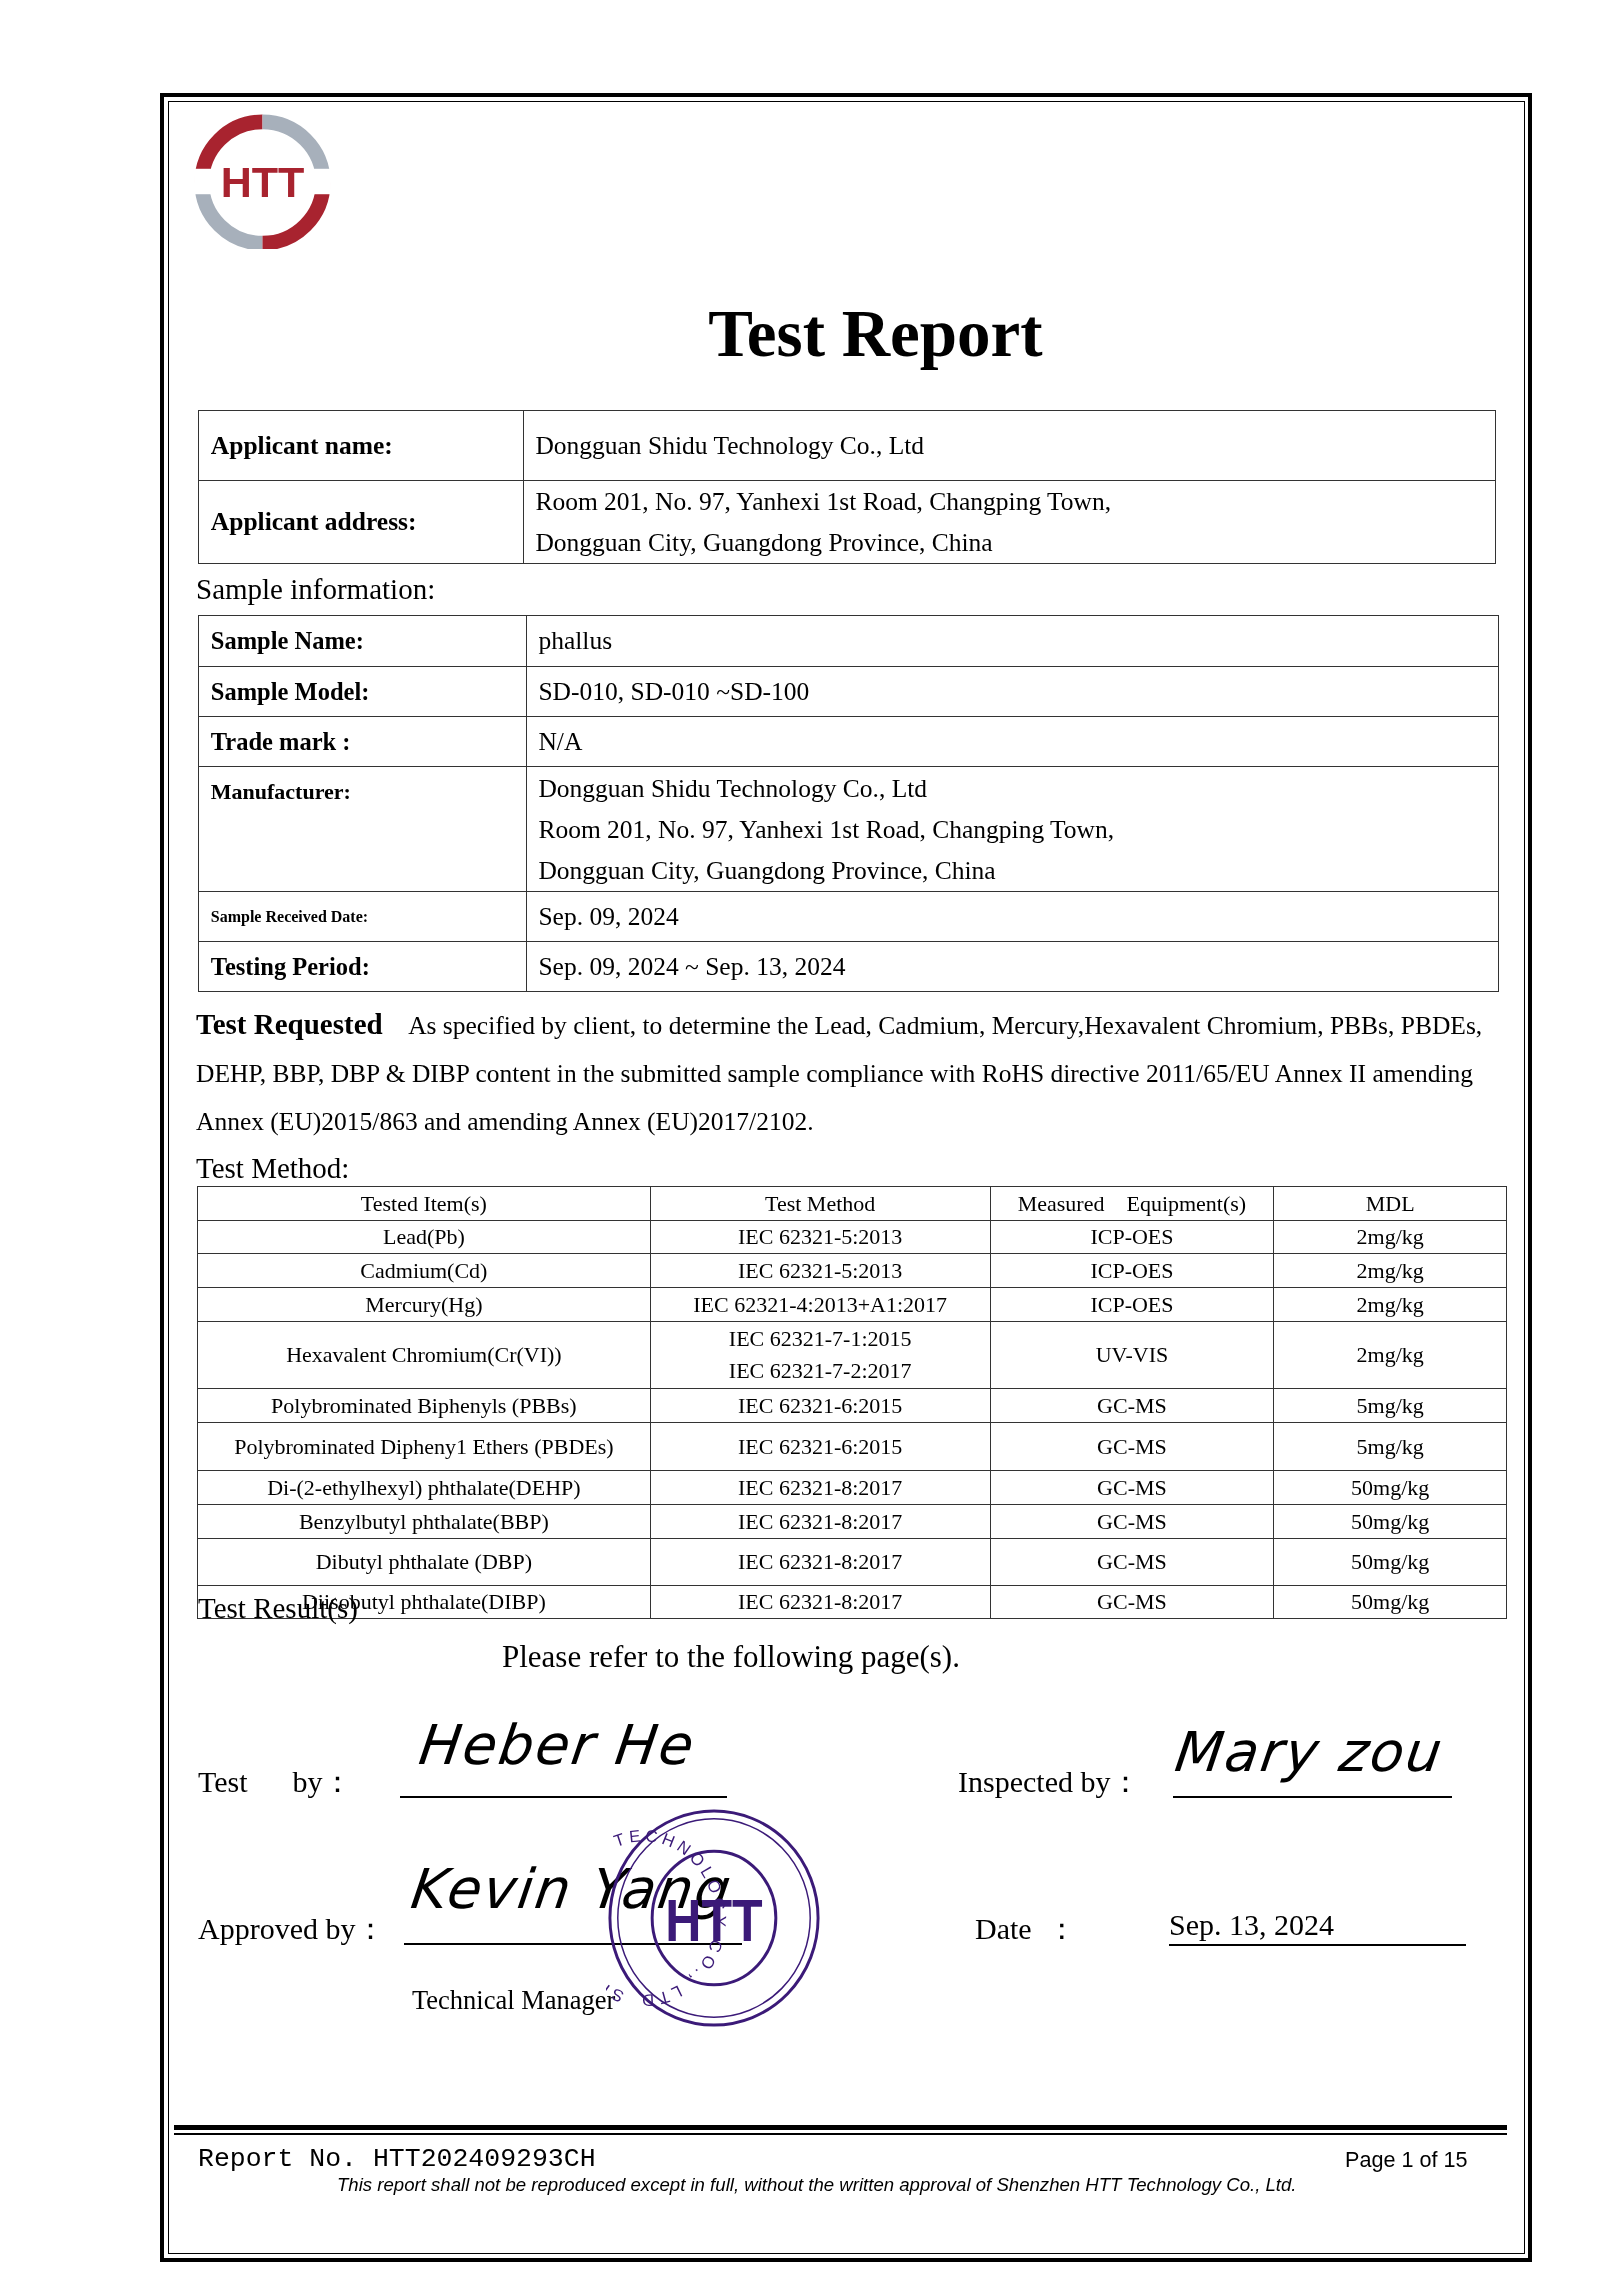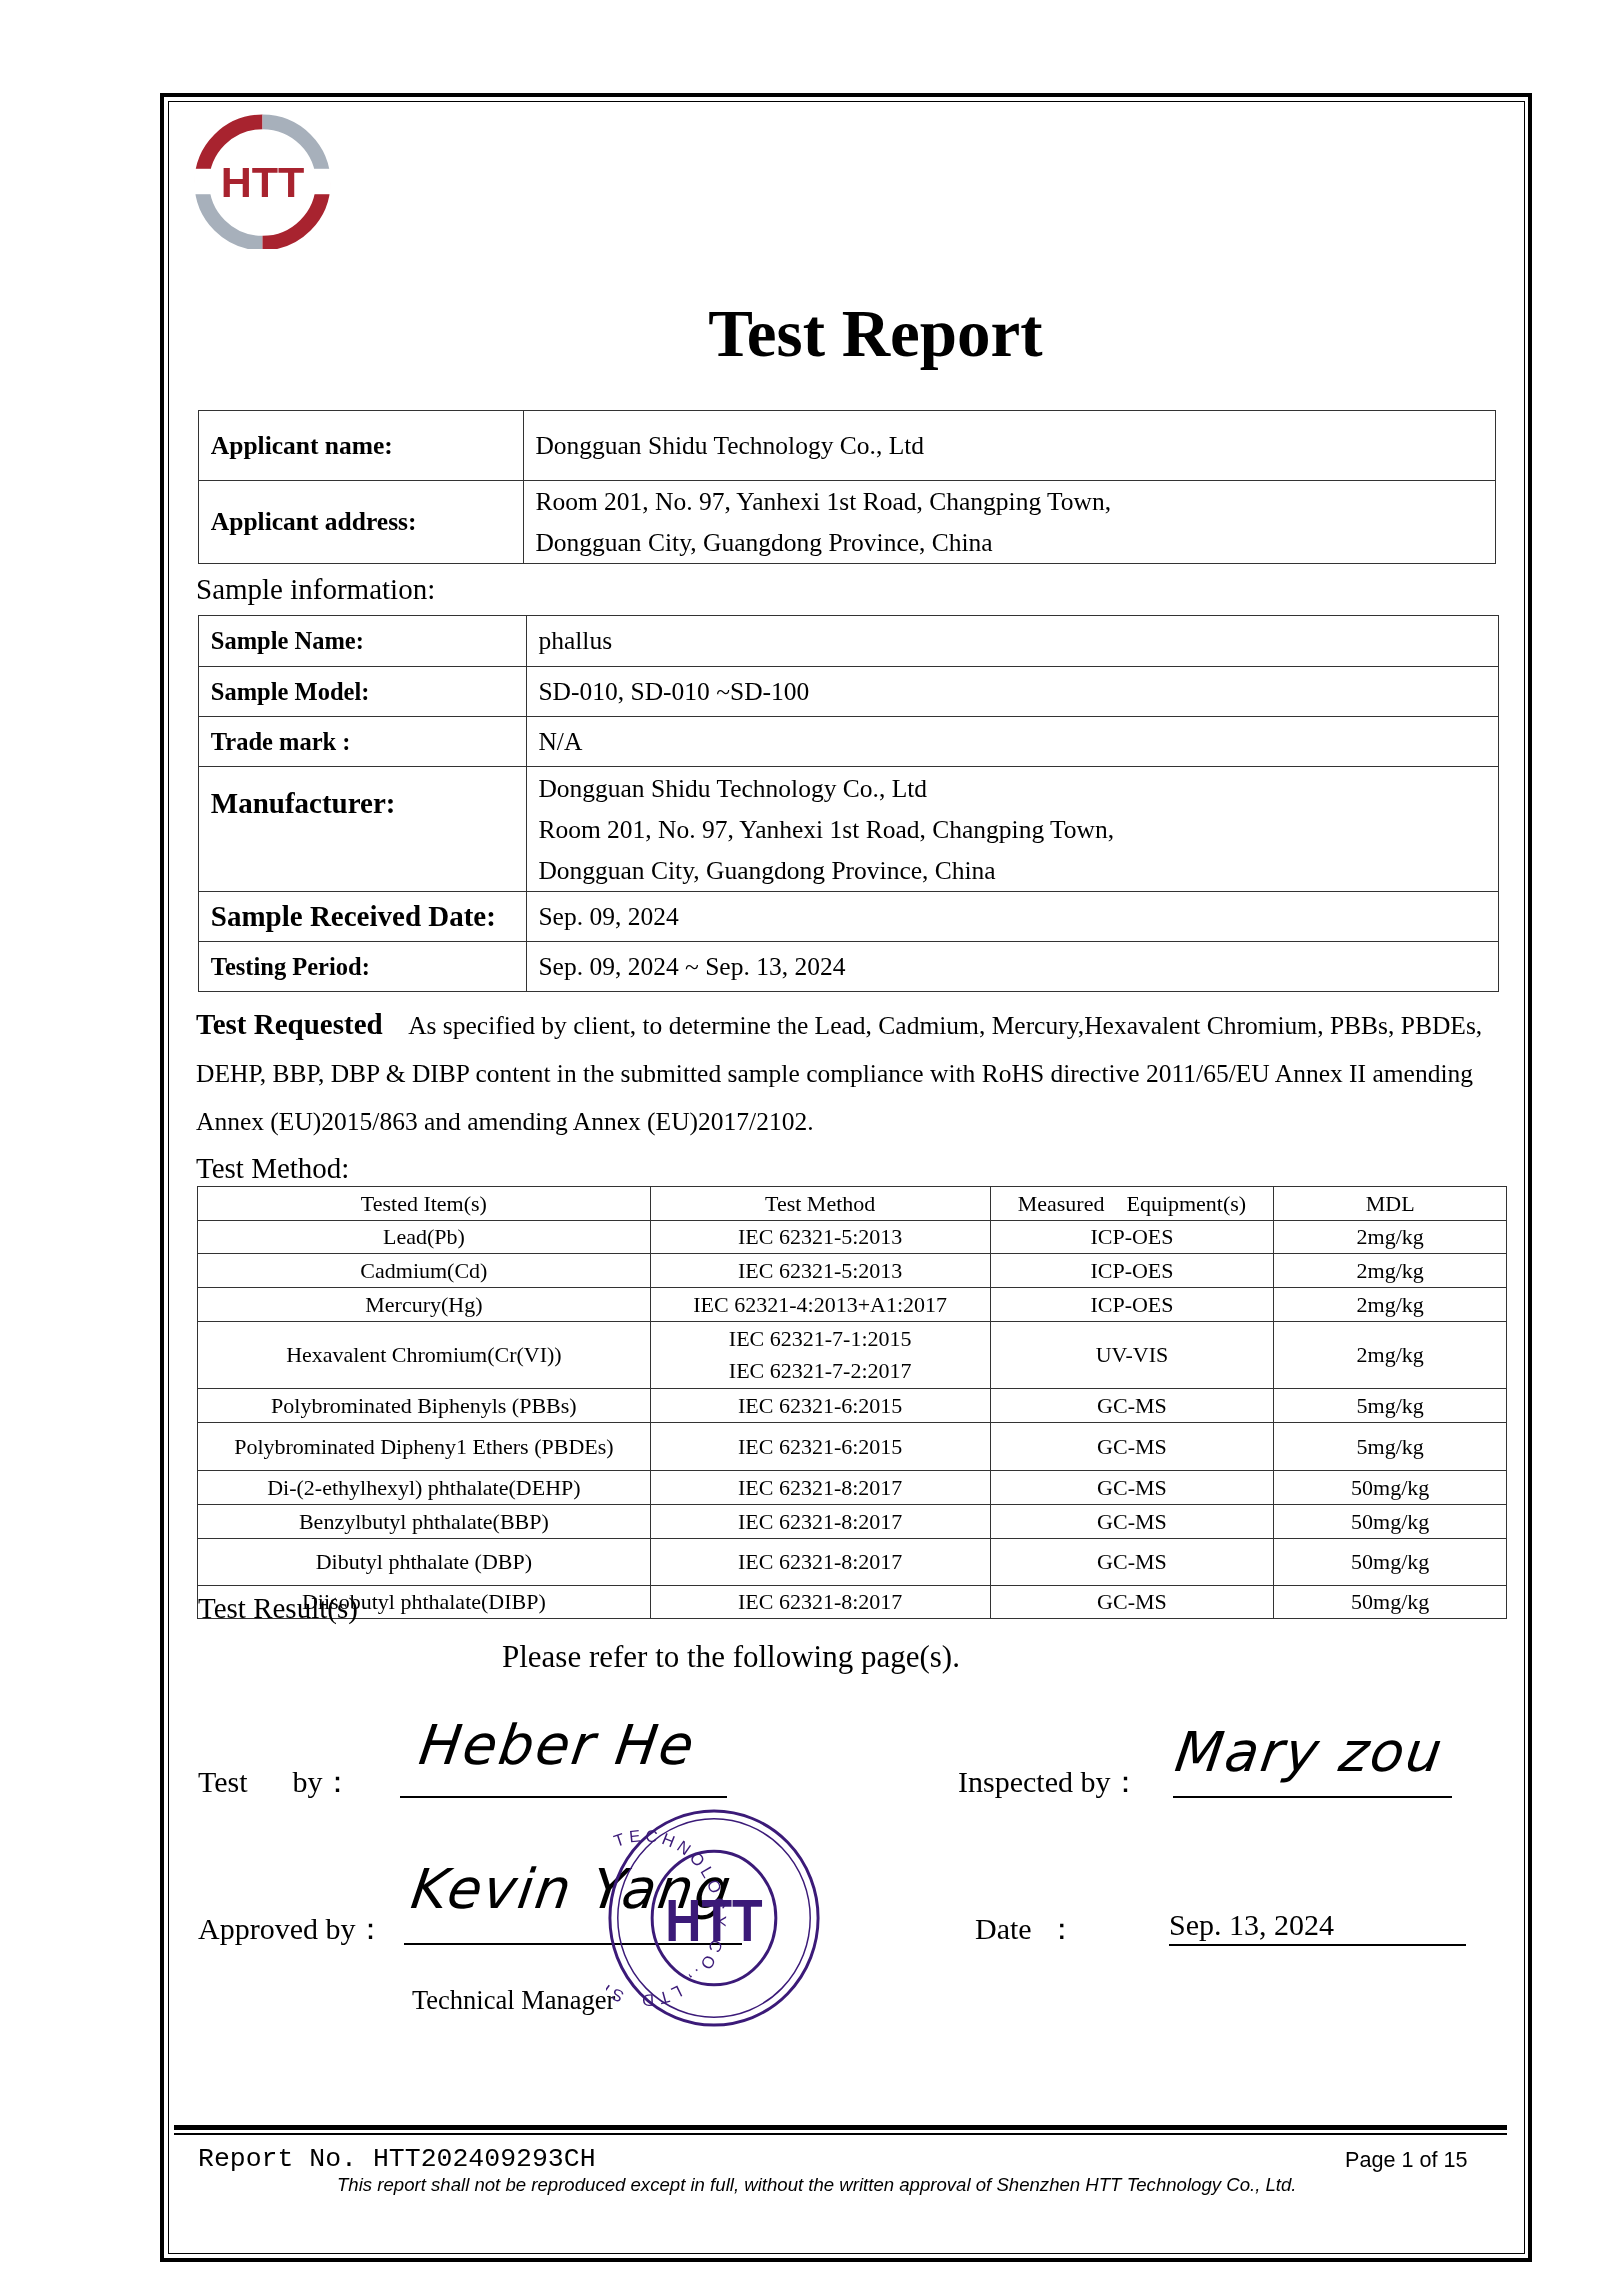--- a/index.html
+++ b/index.html
@@ -78,29 +78,29 @@
   </tr>
   <tr style="height:50px">
     <td class="lbl" style="font-size:24.5px">Sample Model:</td>
     <td>SD-010, SD-010 ~SD-100</td>
   </tr>
   <tr style="height:50px">
     <td class="lbl" style="font-size:24.5px">Trade mark :</td>
     <td>N/A</td>
   </tr>
   <tr style="height:125px">
-    <td class="lbl" style="font-size:29px; vertical-align:top; padding-top:20px">Manufacturer:</td>
+    <td class="lbl" style="font-size:22px; vertical-align:top; padding-top:12px">Manufacturer:</td>
     <td style="line-height:41px">
       <div>Dongguan Shidu Technology Co., Ltd</div>
       <div>Room 201, No. 97, Yanhexi 1st Road, Changping Town,</div>
       <div>Dongguan City, Guangdong Province, China</div>
     </td>
   </tr>
   <tr style="height:50px">
-    <td class="lbl" style="font-size:29px">Sample Received Date:</td>
+    <td class="lbl" style="font-size:16px">Sample Received Date:</td>
     <td>Sep. 09, 2024</td>
   </tr>
   <tr style="height:50px">
     <td class="lbl" style="font-size:24.5px">Testing Period:</td>
     <td>Sep. 09, 2024 ~ Sep. 13, 2024</td>
   </tr>
 </tbody>
   </table>
 
 <div class="abs para">

